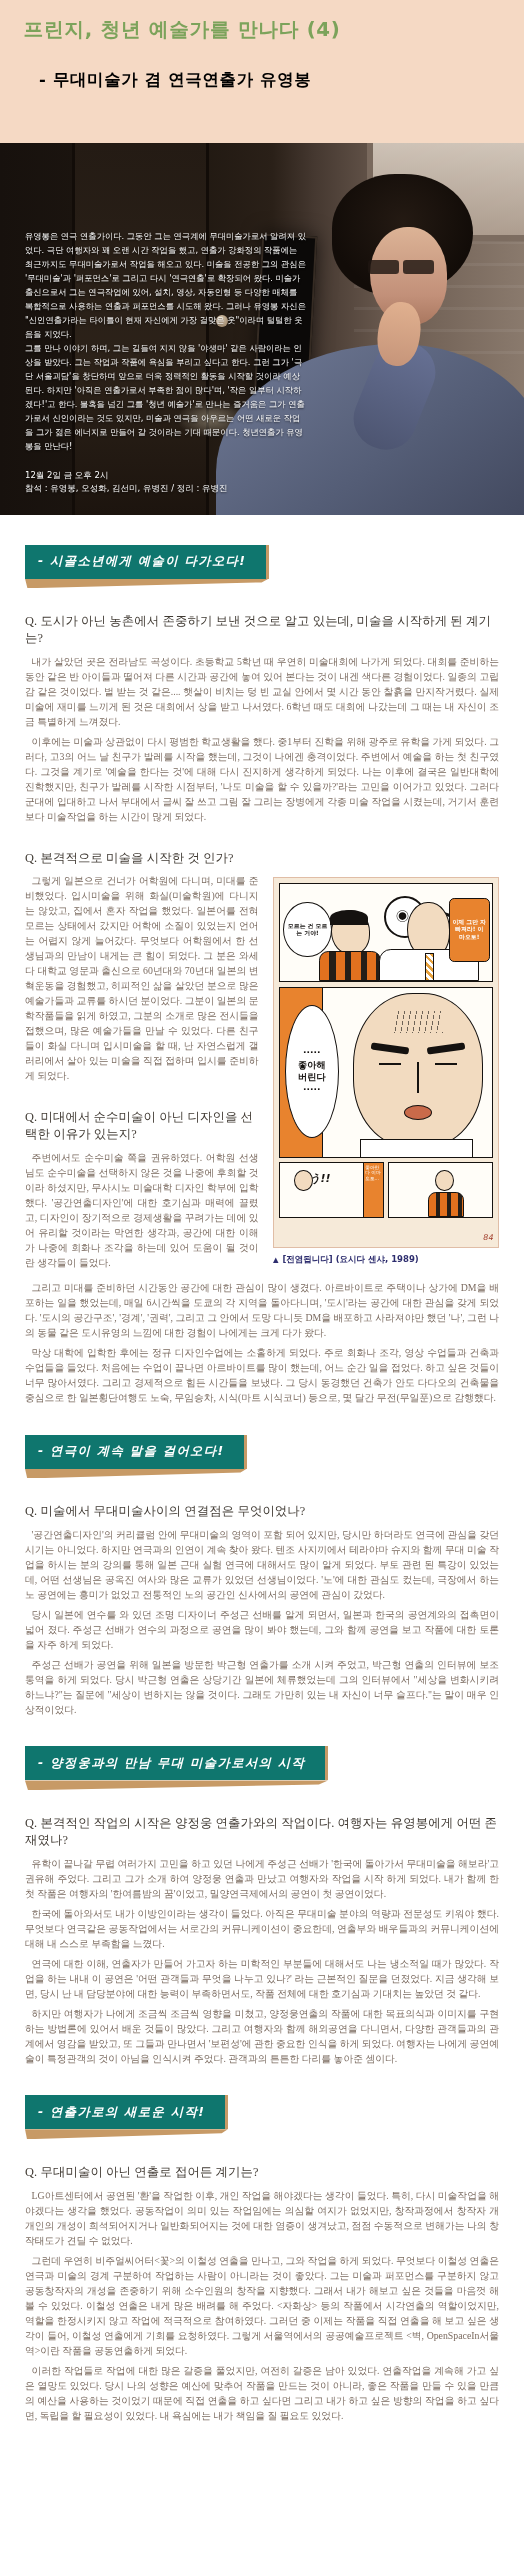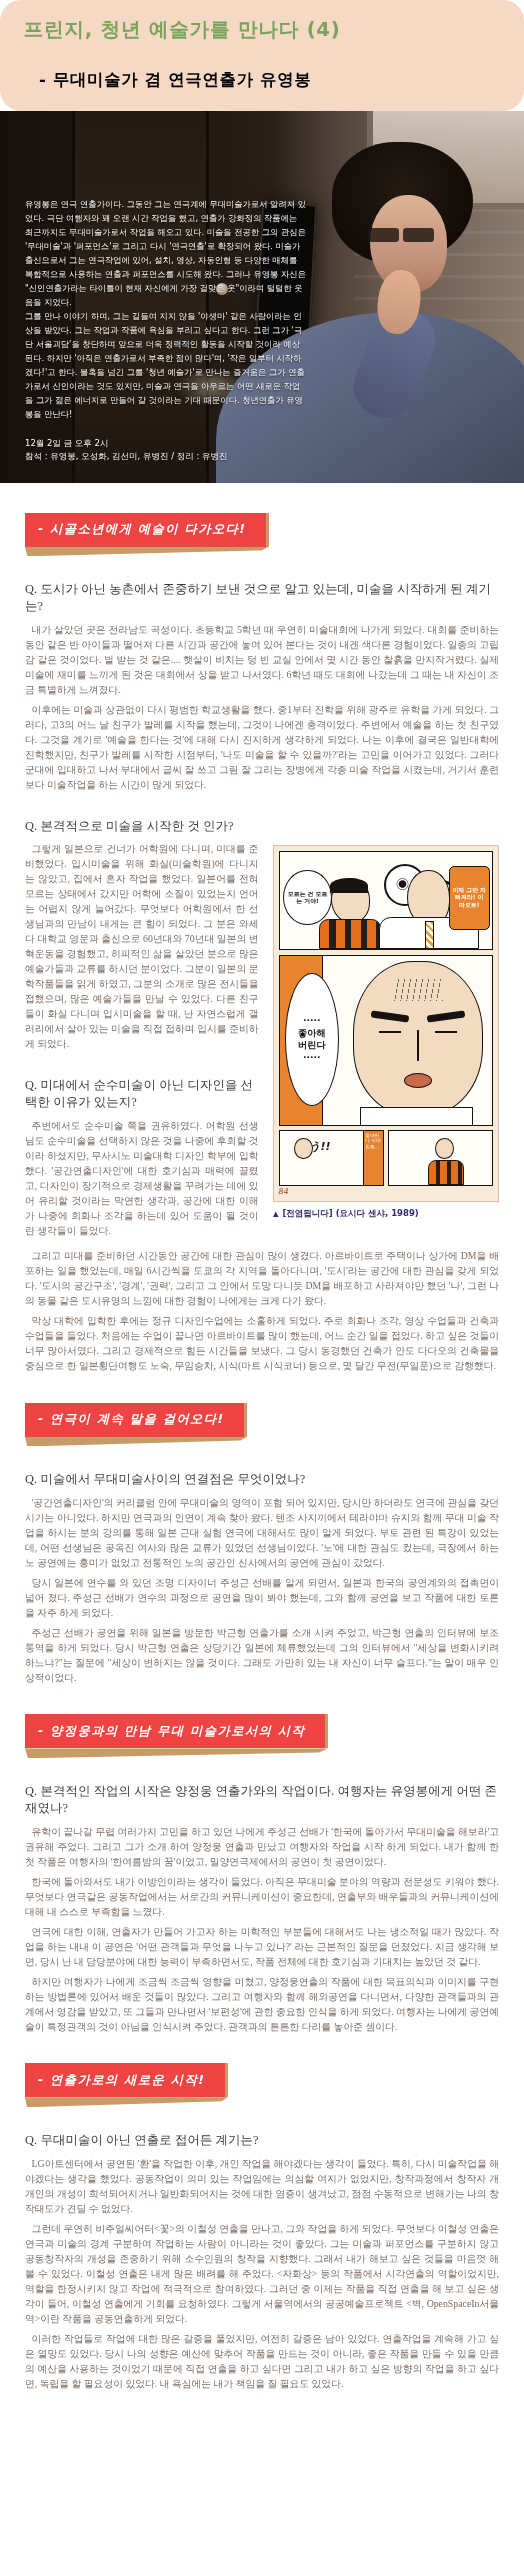--- a/index.html
+++ b/index.html
@@ -1,19 +1,19 @@
 <!DOCTYPE html>
 <html lang="ko" style="font-size:10.5px"><head>
 <meta charset="utf-8">
 <style>
   html,body{margin:0;padding:0;background:#ffffff;}
   .page{width:524px;margin:0 auto;background:#fff;font-family:"Liberation Serif",serif;position:relative;}
 
   
-  .header{height:111px;background:#f5d9c4;padding:0;position:relative;border-radius:21px;}
+  .header{height:143px;background:#f5d9c4;padding:0;position:relative;}
   .title{position:absolute;left:23.6px;top:15.7px;font-family:"DejaVu Sans",sans-serif;
          font-weight:bold;font-size:19.7px;letter-spacing:0.7px;color:#7ca35b;}
   .subtitle{position:absolute;left:39px;top:69px;font-family:"DejaVu Sans",sans-serif;
          font-weight:bold;font-size:16.4px;letter-spacing:0.7px;color:#000000;}
 
   
   .hero{position:relative;height:372px;overflow:hidden;
         background:linear-gradient(90deg,#17110d 0%,#211912 38%,#2a2018 52%,#453830 60%,#6a5a4f 74%,#8a7a6d 100%);}
   .hero .cabinet{position:absolute;left:72px;top:0;width:131px;height:100%;
         background:linear-gradient(180deg,#241b14,#2c2219 60%,#1c140e);border-left:3.9px solid #120c08;border-right:3.9px solid #120c08;}
@@ -42,21 +42,21 @@
   .hero-text{position:absolute;left:25px;top:86px;width:283px;color:#ffffff;
         font-family:"DejaVu Sans",sans-serif;font-size:8.3px;line-height:14px;
         text-shadow:0 0.7px 2px rgba(0,0,0,.75);}
   .hero-text p{margin:0;}
   .hero-meta{position:absolute;left:25px;top:326px;color:#ffffff;font-family:"DejaVu Sans",sans-serif;
         font-size:8.5px;line-height:13px;text-shadow:0 0.7px 2px rgba(0,0,0,.75);}
 
   
   .main{padding:0 25px 17px 25px;}
   .banner-wrap{width:fit-content;margin-top:29.5px;position:relative;}
-  .banner{background:#ef4444;color:#fff;font-family:"DejaVu Sans",sans-serif;font-style:italic;
+  .banner{background:#0f766e;color:#fff;font-family:"DejaVu Sans",sans-serif;font-style:italic;
           font-weight:bold;font-size:12.4px;letter-spacing:1.3px;padding:8.5px 19.7px 8.5px 13px;
           border-right:3.9px solid #c79a66;}
   .banner-shadow{height:9.8px;background:#c79a66;clip-path:polygon(0 0,100% 0,97% 40%,1% 100%);margin-top:0;}
   .q{font-size:12.4px;color:#403a33;margin:26px 0 6.6px 0;font-weight:normal;letter-spacing:0.1px;}
   .q.first{margin-top:25px;}
   p.a{font-size:9.8px;line-height:15px;color:#7b6b60;text-align:justify;margin:5px 0;text-indent:6.6px;}
 
   
   .float-box{float:right;width:226px;margin:3.9px 0 7.9px 14.4px;}
   .fig-caption{margin-top:6.6px;font-family:"DejaVu Sans",sans-serif;font-size:8.5px;font-weight:bold;color:#2d2d6e;}
@@ -103,21 +103,21 @@
   .collar{position:absolute;right:19.7px;bottom:0;width:111px;height:17px;background:#fff;border:1.3px solid #151210;border-bottom:none;}
   .panel-c{height:56px;display:flex;gap:4.6px;border:none;background:transparent;padding:0;}
   .subpanel{flex:1;border:1.3px solid #151210;background:#fffdf8;position:relative;overflow:hidden;}
   .sfx{position:absolute;left:18.3px;top:7.9px;font-family:"DejaVu Sans",sans-serif;font-weight:bold;
        font-style:italic;font-size:11px;color:#151210;}
   .mini-strip{position:absolute;right:0;top:0;width:19.7px;height:100%;background:#e8832e;border-left:1.3px solid #151210;
        color:#fff;font-size:4.6px;line-height:5.2px;font-family:"DejaVu Sans",sans-serif;padding:2px 1.3px;box-sizing:border-box;}
   .minihead{position:absolute;left:44%;top:6.6px;width:17px;height:19.7px;background:#f2dbc0;border:1.3px solid #151210;border-radius:50%;}
   .minibody{position:absolute;left:38%;bottom:0;width:34px;height:23.6px;border:1.3px solid #151210;
        background:repeating-linear-gradient(90deg,#e2711f 0 6.6px,#241e18 6.6px 11px);border-radius:7.9px 7.9px 0 0;}
-  .pageno{font-family:"DejaVu Sans",sans-serif;font-style:italic;font-size:7.9px;color:#a03c2a;margin-top:1px;}
+  .pageno{text-align:right;font-family:"DejaVu Sans",sans-serif;font-style:italic;font-size:7.9px;color:#a03c2a;margin-top:15px;}
   .clear{clear:both;}
 </style>
 </head>
 <body>
 
 <div class="page">
 
   <div class="header">
     <div class="title">프린지, 청년 예술가를 만나다 (4)</div>
     <div class="subtitle">- 무대미술가 겸 연극연출가 유영봉</div>

